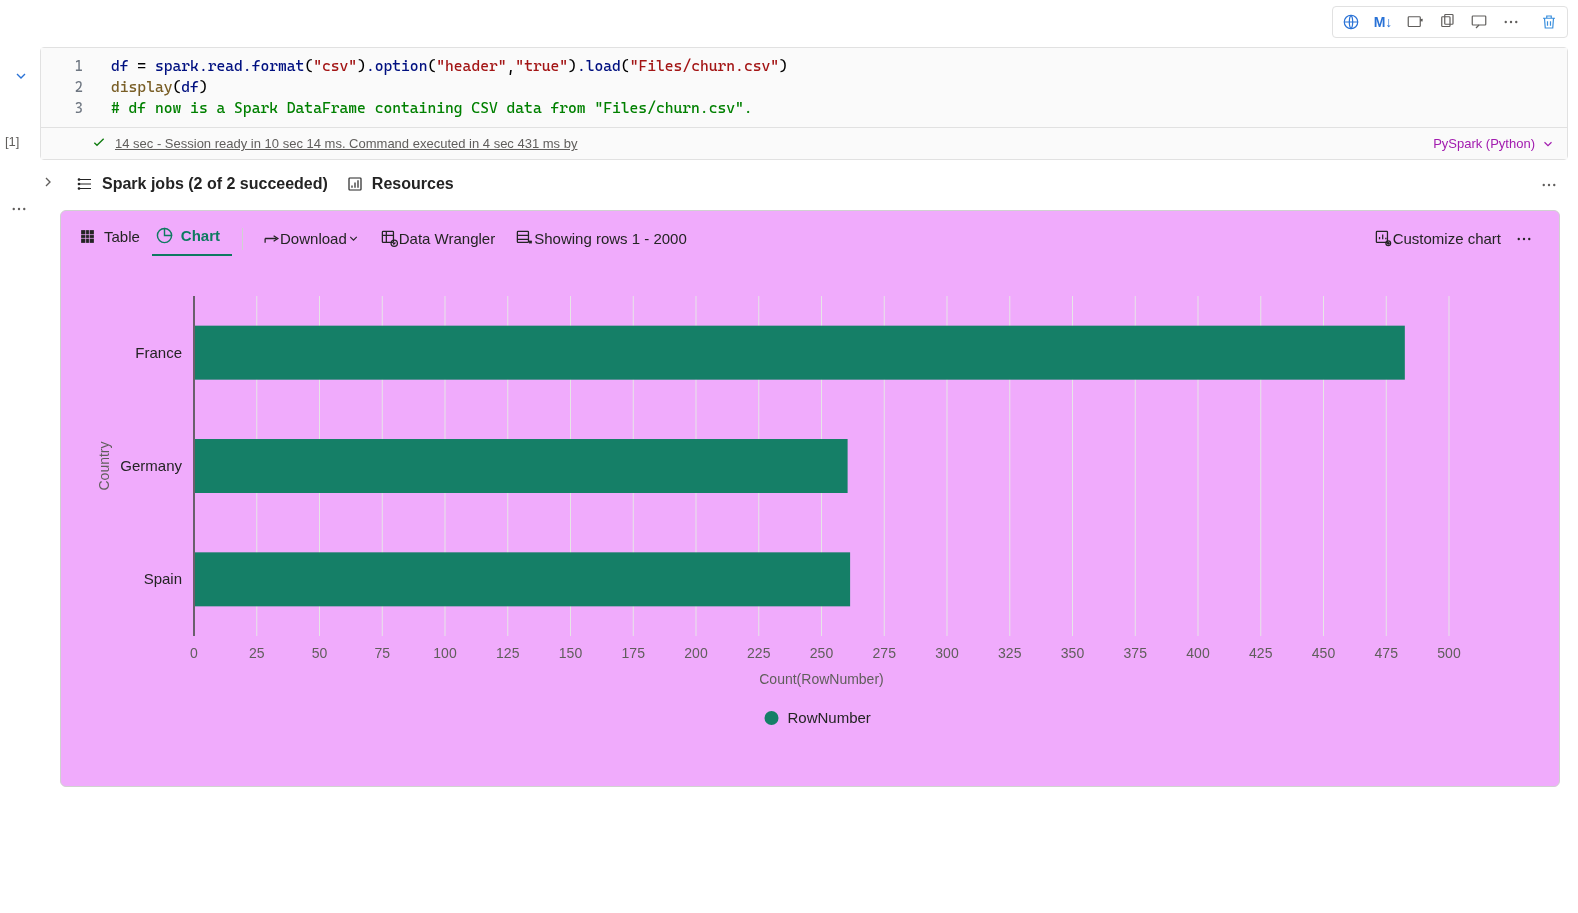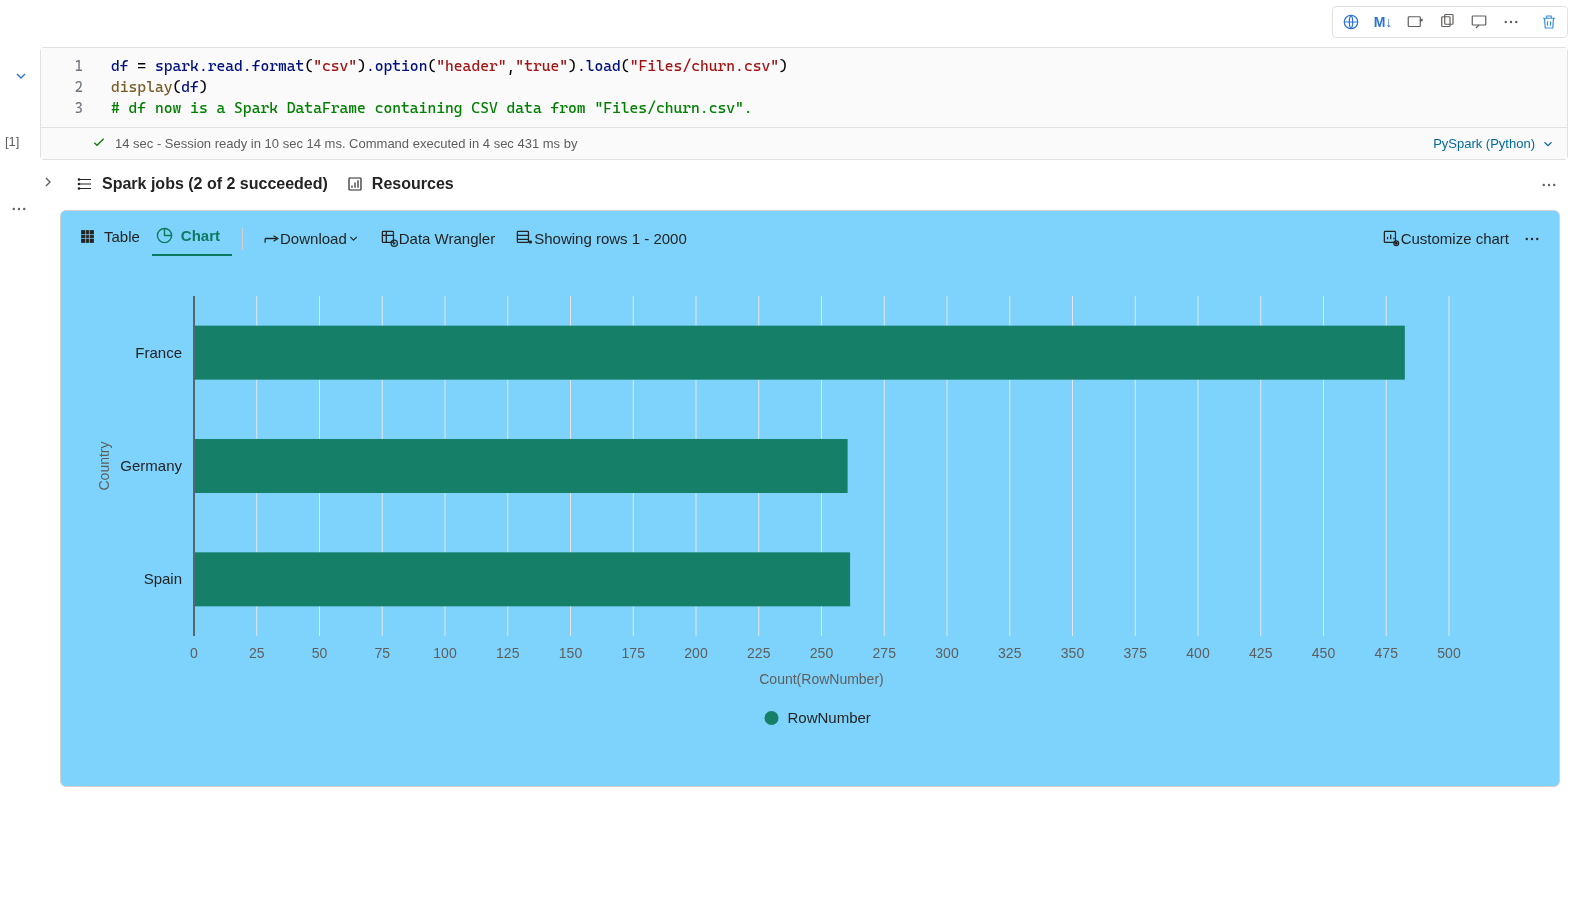--- a/index.html
+++ b/index.html
@@ -23,36 +23,36 @@
   .code-line{height:21px;white-space:pre;}
   
   .tok-var{color:#001080;}
   .tok-op{color:#000;}
   .tok-fn{color:#795e26;}
   .tok-str{color:#a31515;}
   .tok-cmt{color:#008000;}
   
   .status-bar{ border-top:1px solid #e1e1e1; background:#fafafa; padding:6px 12px 6px 50px; display:flex; align-items:center; justify-content:space-between; font-size:13px; color:#605e5c; position:relative;}
   .exec-num{ position:absolute; left:-36px; top:6px; color:#605e5c; font-size:13px;}
-  .status-left{display:flex;align-items:center;gap:8px;}
+  .status-left{display:flex;align-items:center;gap:8px;text-decoration:underline;}
   .check{color:#107c10;}
-  .lang-picker{display:flex;align-items:center;gap:6px;cursor:pointer;color:#0369a1;}
+  .lang-picker{display:flex;align-items:center;gap:6px;cursor:pointer;color:#a21caf;}
   
   
   .jobs-row{ margin:14px 0 0 40px; display:flex; align-items:center; gap:18px; font-size:16px; position:relative;}
   .chev-right{ color:#605e5c; cursor:pointer; width:18px;}
   .jobs-item{display:flex;gap:8px;}
   .jobs-row .lbl{font-weight:600;}
   .jobs-row .res{font-weight:600;}
   .more-right{position:absolute; right:0; top:2px;color:#605e5c;cursor:pointer;}
   
   .left-more{position:absolute; left:10px; top:200px; color:#605e5c; font-size:18px; cursor:pointer;}
   
   
-  .output-panel{ margin:16px 8px 0 60px; border:1px solid #d1d1d1; border-radius:6px; background:#7dd3fc; padding:0 0 40px 0;}
+  .output-panel{ margin:16px 8px 0 60px; border:1px solid #d1d1d1; border-radius:6px; background:#f0abfc; padding:0 8px 40px 0;}
   .out-toolbar{ display:flex; align-items:center; padding:10px 14px 0 14px; gap:0;}
   .out-tab{ display:flex;align-items:center;gap:8px; padding:6px 12px 10px 4px; color:#242424; cursor:pointer; font-size:15px;}
   .out-tab.active{ color:#0e7a60; border-bottom:2px solid #0e7a60; font-weight:600;}
   .vdiv{width:1px;height:22px;background:#d1d1d1;margin:0 10px;}
   .out-btn{ display:flex;align-items:center;gap:0; padding:6px 10px; color:#242424; cursor:pointer; font-size:15px;}
   .out-toolbar .spacer{flex:1;}
   .customize{cursor:pointer;}
   
   
   .chart-wrap{ margin:30px 28px 0 28px; position:relative;}

